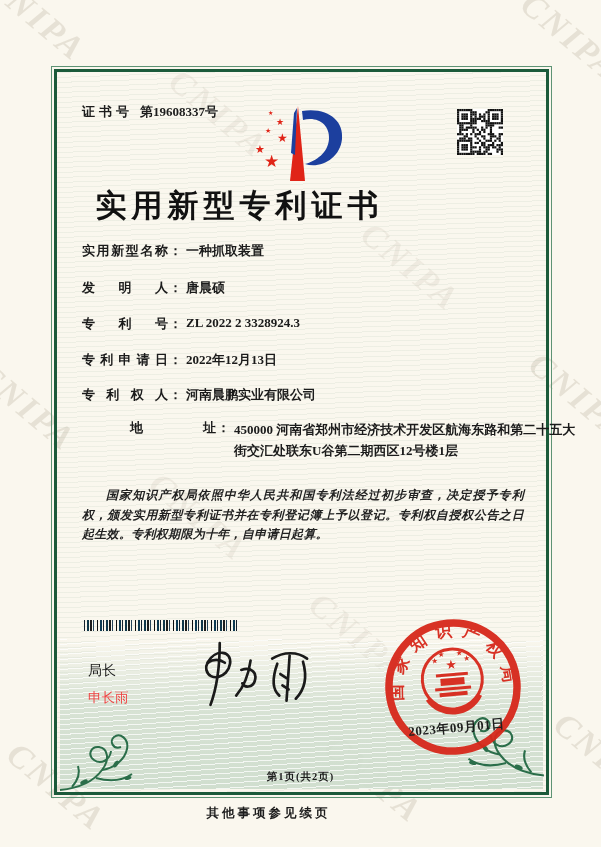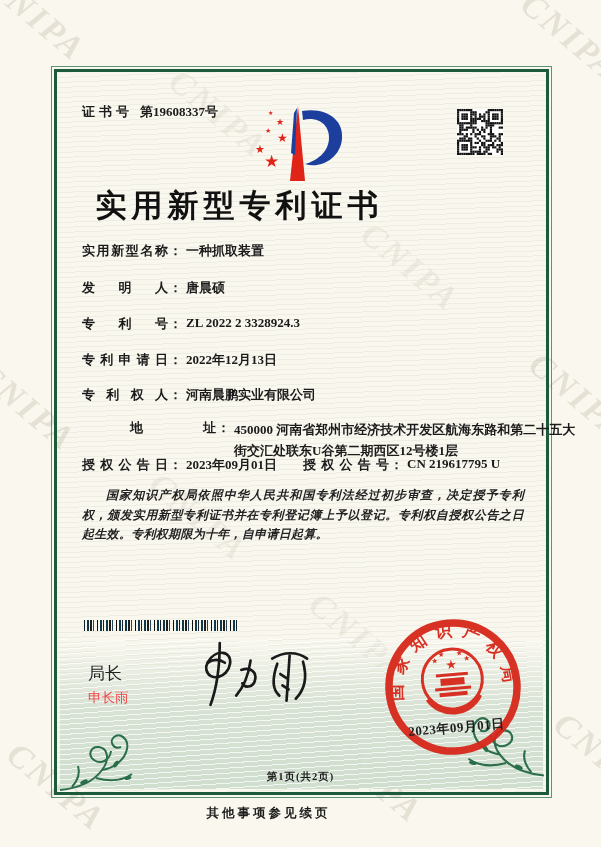--- a/index.html
+++ b/index.html
@@ -49,21 +49,21 @@
   .barcode{position:absolute;left:84px;top:620px;width:154px;height:11px;z-index:3;
     background:repeating-linear-gradient(90deg,
       #16222e 0 1px, rgba(0,0,0,0) 1px 3px,
       #10374a 3px 5px, rgba(0,0,0,0) 5px 6px,
       #1d1d1d 6px 8px, rgba(0,0,0,0) 8px 9px,
       #27455a 9px 10px, rgba(0,0,0,0) 10px 13px,
       #101010 13px 14px, rgba(0,0,0,0) 14px 16px,
       #0e3a52 16px 18px, rgba(0,0,0,0) 18px 19px);}
 
   
-  .director-label{position:absolute;left:88px;top:662px;font-size:17px;font-weight:500;color:#222;
+  .director-label{position:absolute;left:88px;top:662px;font-size:14px;font-weight:500;color:#222;
       font-family:"Liberation Sans",sans-serif;z-index:3;}
   .director-name{position:absolute;left:88px;top:689px;font-size:13.5px;font-weight:500;color:#ef4444;
       font-family:"Liberation Sans",sans-serif;z-index:3;}
   .signature{position:absolute;left:178px;top:636px;z-index:3;}
 
   
   .seal{position:absolute;left:381px;top:615px;width:144px;height:144px;transform:rotate(-5deg);
         opacity:0.95;z-index:5;}
   .seal text{font-family:"Liberation Serif",serif;}
   .seal .emb-star{font-family:"DejaVu Sans",sans-serif;}
@@ -375,23 +375,20 @@
   </div>
   <div class="row" style="top:351px;">
     <span class="flabel">专利申请日</span><span class="colon">：</span><span class="fval">2022年12月13日</span>
   </div>
   <div class="row" style="top:386px;">
     <span class="flabel">专利权人</span><span class="colon">：</span><span class="fval">河南晨鹏实业有限公司</span>
   </div>
   <div class="row" style="top:419px;margin-left:48px;">
     <span class="flabel">地址</span><span class="colon">：</span><span class="fval addr-val">450000 河南省郑州市经济技术开发区航海东路和第二十五大街交汇处联东U谷第二期西区12号楼1层</span>
   </div>
-  <div class="row" style="top:456px;">
-    <span class="flabel">授权公告日</span><span class="colon">：</span><span class="fval">2023年09月01日</span><span class="grant2"><span class="flabel">授权公告号</span><span class="colon">：</span><span class="fval">CN 219617795 U</span></span>
-  </div>
 
   <div class="body-text">
     <p>国家知识产权局依照中华人民共和国专利法经过初步审查，决定授予专利权，颁发实用新型专利证书并在专利登记簿上予以登记。专利权自授权公告之日起生效。专利权期限为十年，自申请日起算。</p>
   </div>
 
   <div class="barcode"></div>
 
   <div class="director-label">局长</div>
   <div class="director-name">申长雨</div>
   <svg class="signature" width="140" height="74" viewBox="0 0 135 72">

